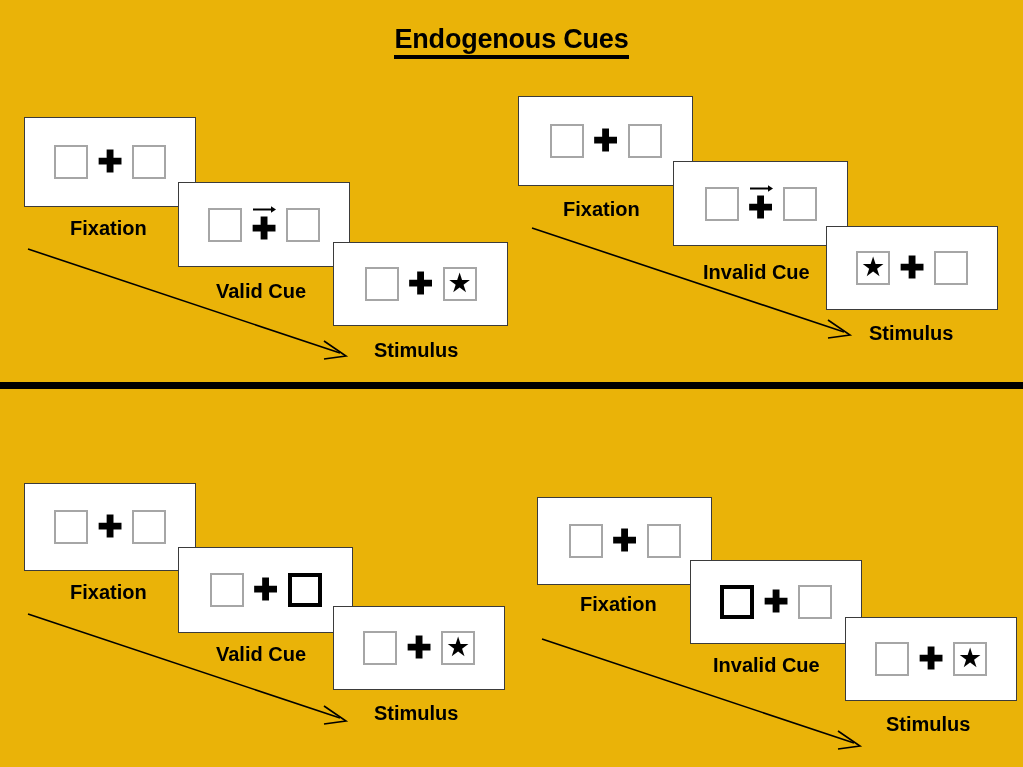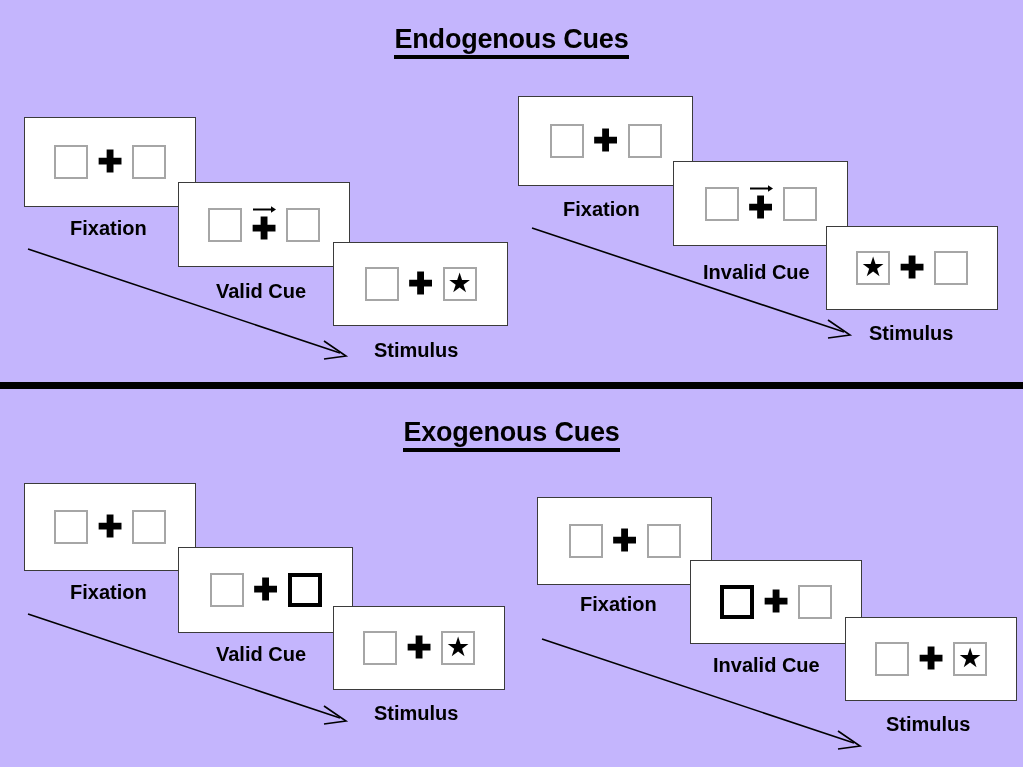--- a/index.html
+++ b/index.html
@@ -8,21 +8,21 @@
     background: #ffffff;
   }
   body {
     font-family: "Liberation Sans", sans-serif;
     color: #000000;
   }
   #canvas {
     position: relative;
     width: 1023px;
     height: 767px;
-    background: #c4b5fd;
+    background: #eab308;
     overflow: hidden;
   }
 
   
   .section-title {
     position: absolute;
     width: 100%;
     left: 0;
     text-align: center;
     font-size: 27px;
@@ -217,23 +217,20 @@
   </div>
   <div class="caption" style="left:869px; top:322px;">Stimulus</div>
 
   <svg class="time-arrow" style="left:528px; top:222px; width:330px; height:122px;" viewBox="0 0 330 122">
     <line x1="4" y1="6" x2="316" y2="110" stroke="#000" stroke-width="1.6"></line>
     <polyline points="300,98 322,113 300,116" fill="none" stroke="#000" stroke-width="1.6"></polyline>
   </svg>
 
   <div class="divider" style="top:382px;"></div>
 
-  <div class="section-title" style="top:417px;">
-    <span>Exogenous Cues</span>
-  </div>
 
   <div class="frame" style="left:24px; top:483px; width:172px; height:88px;">
     <div class="frame-inner">
       <div class="box"></div>
       <div class="center-col">
         <span class="plus">✚</span>
       </div>
       <div class="box"></div>
     </div>
   </div>

